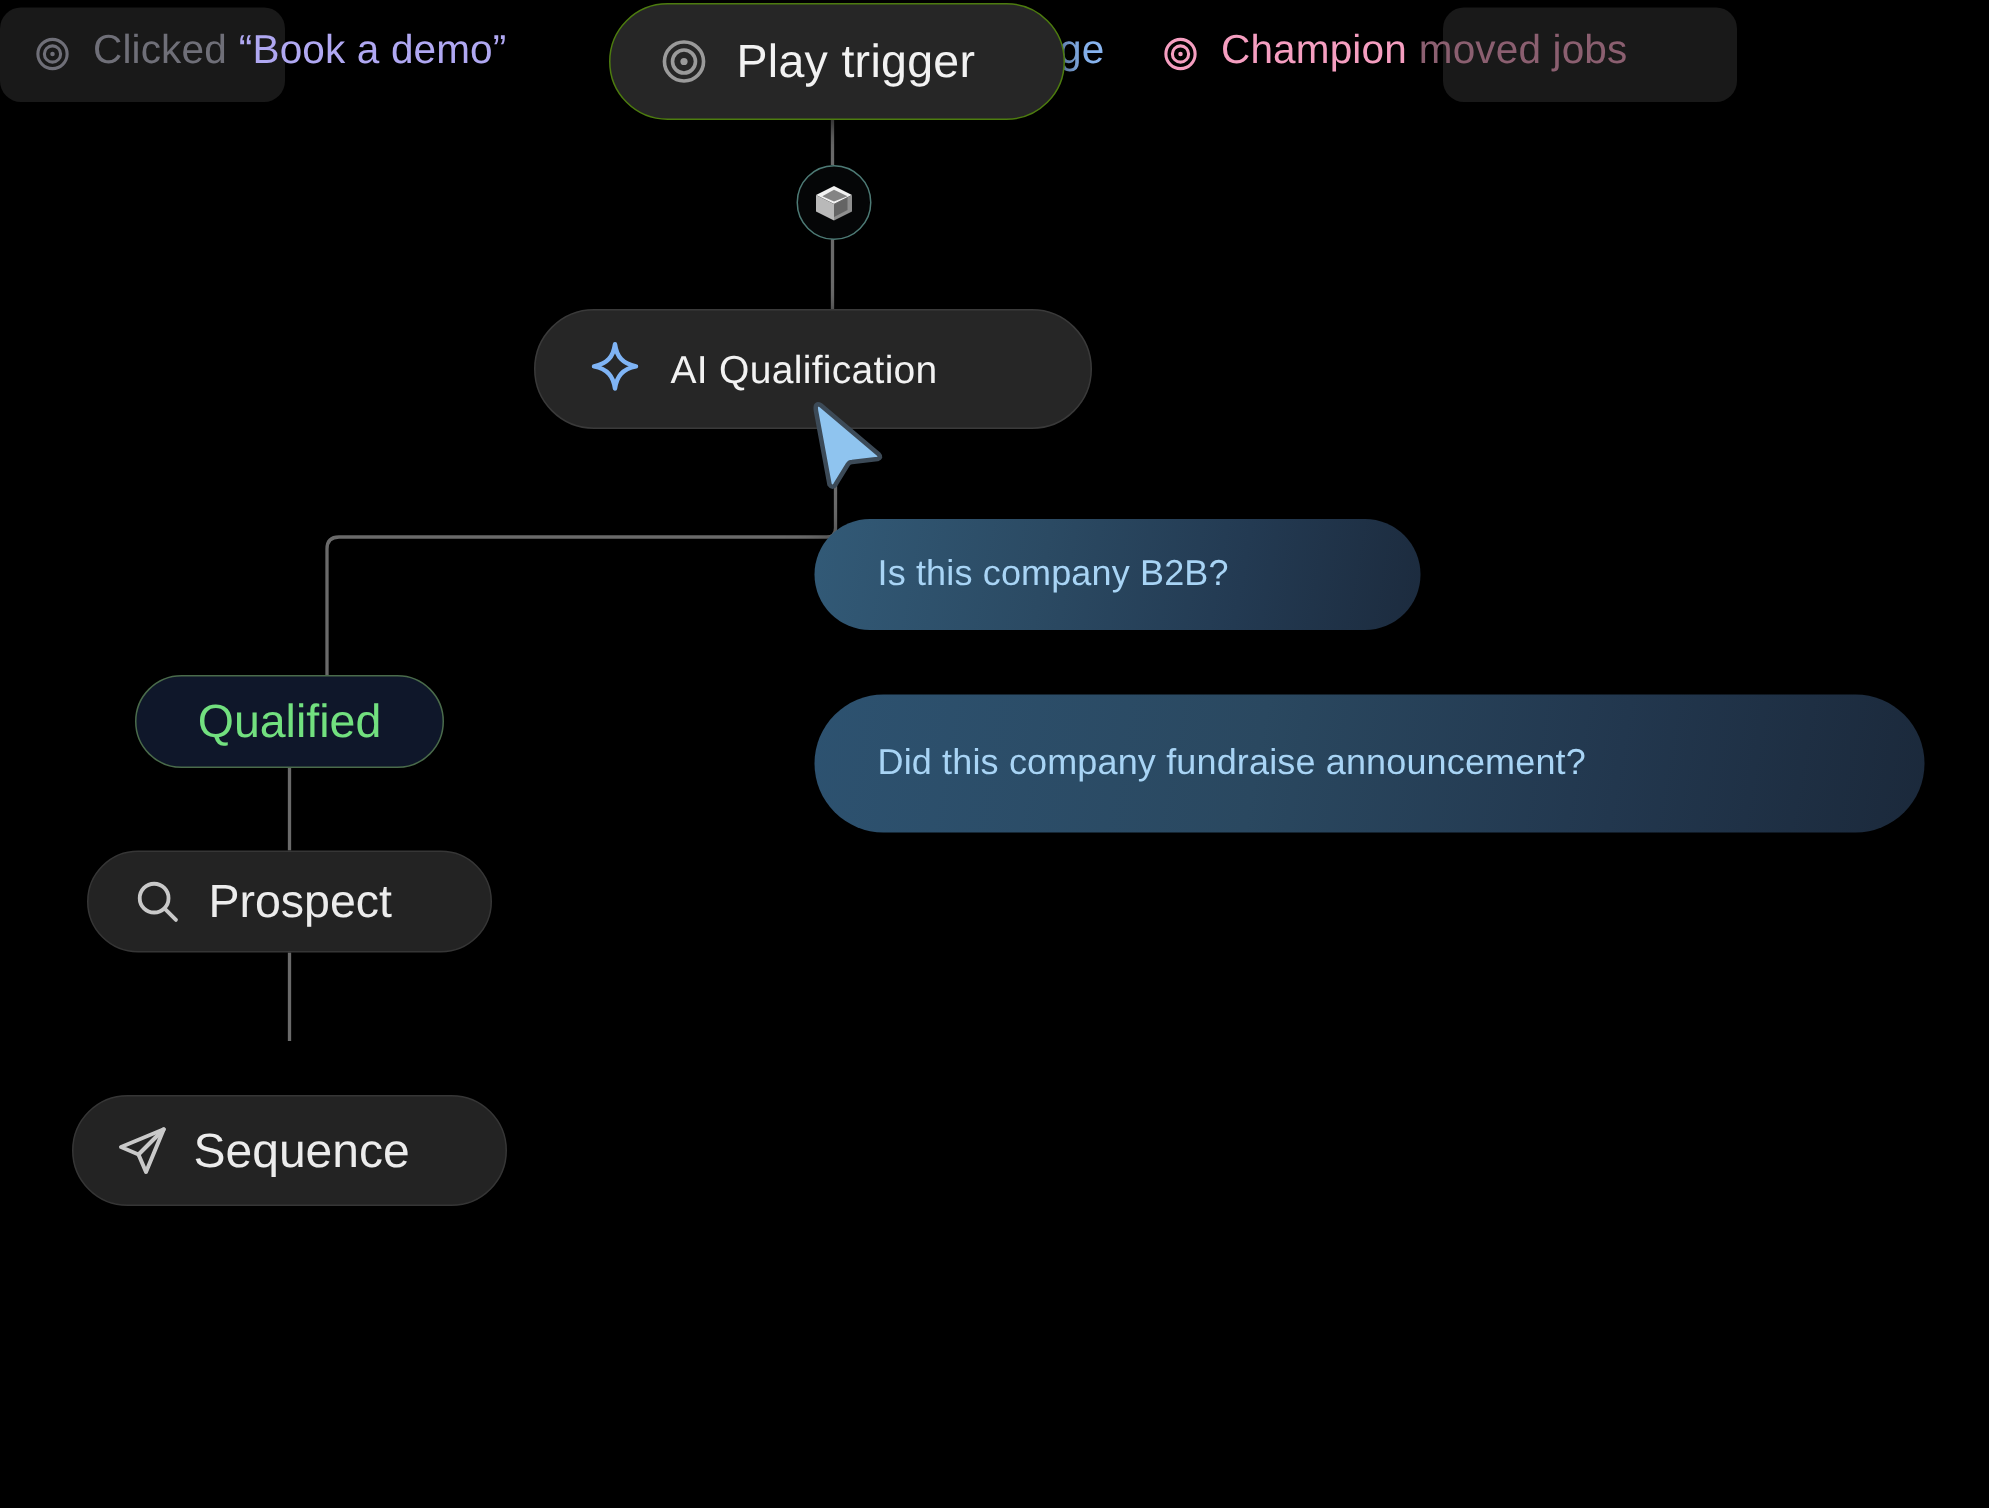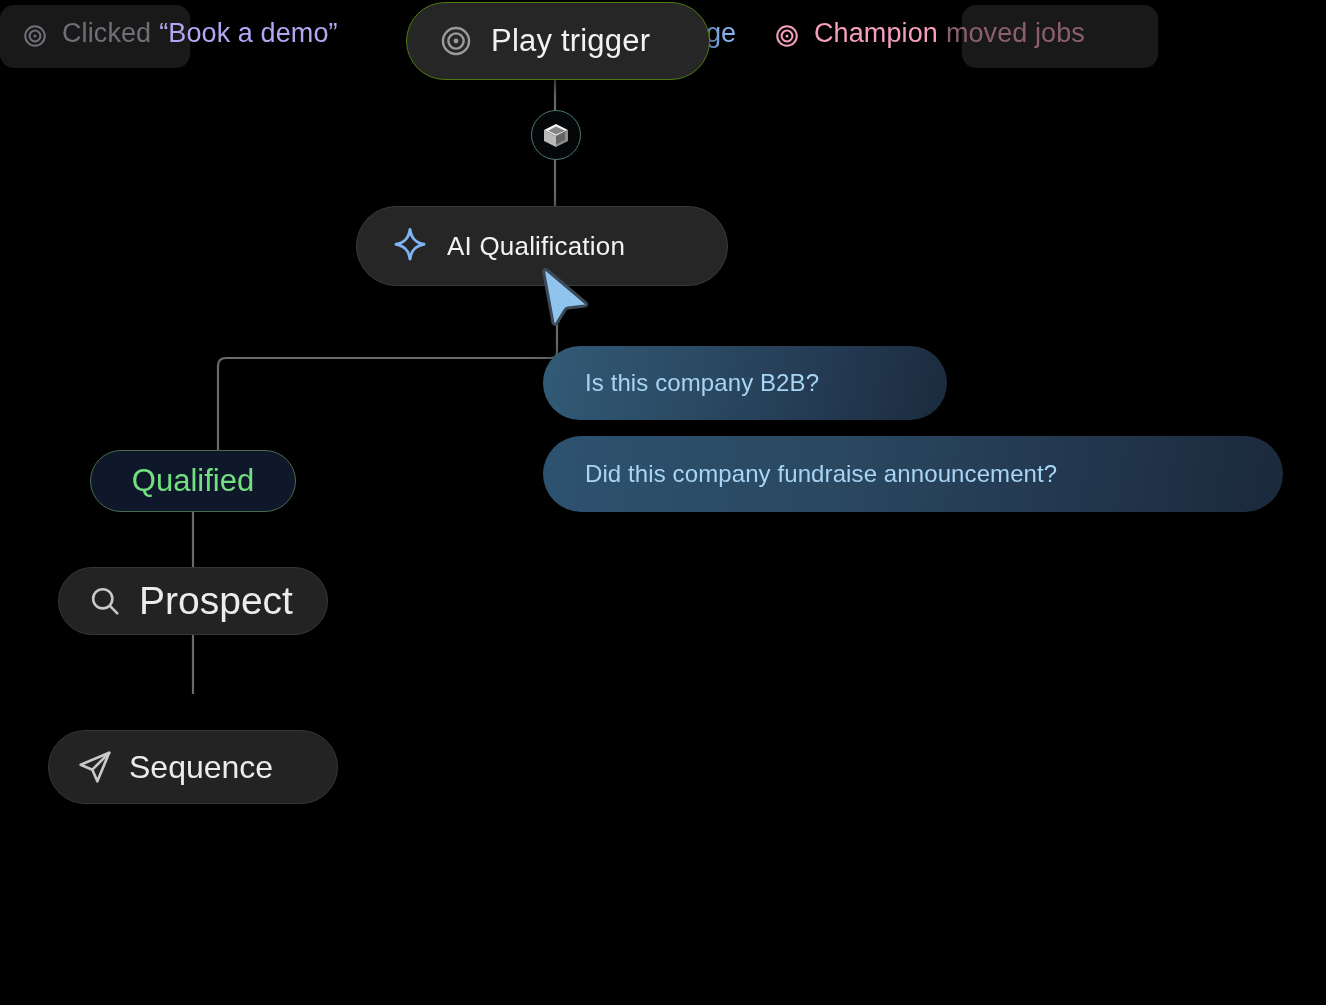--- a/index.html
+++ b/index.html
@@ -144,21 +144,21 @@
     top: 567px;
     width: 270px;
     height: 68px;
     background: #232323;
     border: 1px solid #363636;
     gap: 16px;
     padding-left: 28px;
   }
   #node-prospect .pill-label {
     color: #ececec;
-    font-size: 39px;
+    font-size: 31px;
   }
 
   
   #node-sequence {
     left: 48px;
     top: 730px;
     width: 290px;
     height: 74px;
     background: #232323;
     border: 1px solid #363636;
@@ -188,23 +188,23 @@
   }
   #q-b2b {
     left: 543px;
     top: 346px;
     width: 404px;
     height: 74px;
     padding-left: 42px;
   }
   #q-fundraise {
     left: 543px;
-    top: 436px;
+    top: 463px;
     width: 740px;
-    height: 76px;
+    height: 92px;
     padding-left: 42px;
     background: linear-gradient(100deg, #2d5270 0%, #2a4860 40%, #22374e 72%, #1b293b 100%);
   }
   #q-engagement {
     left: 543px;
     top: 568px;
     width: 708px;
     height: 76px;
     padding-left: 42px;
     background: linear-gradient(100deg, #2b4d69 0%, #27445c 40%, #20354b 72%, #1a2838 100%);

